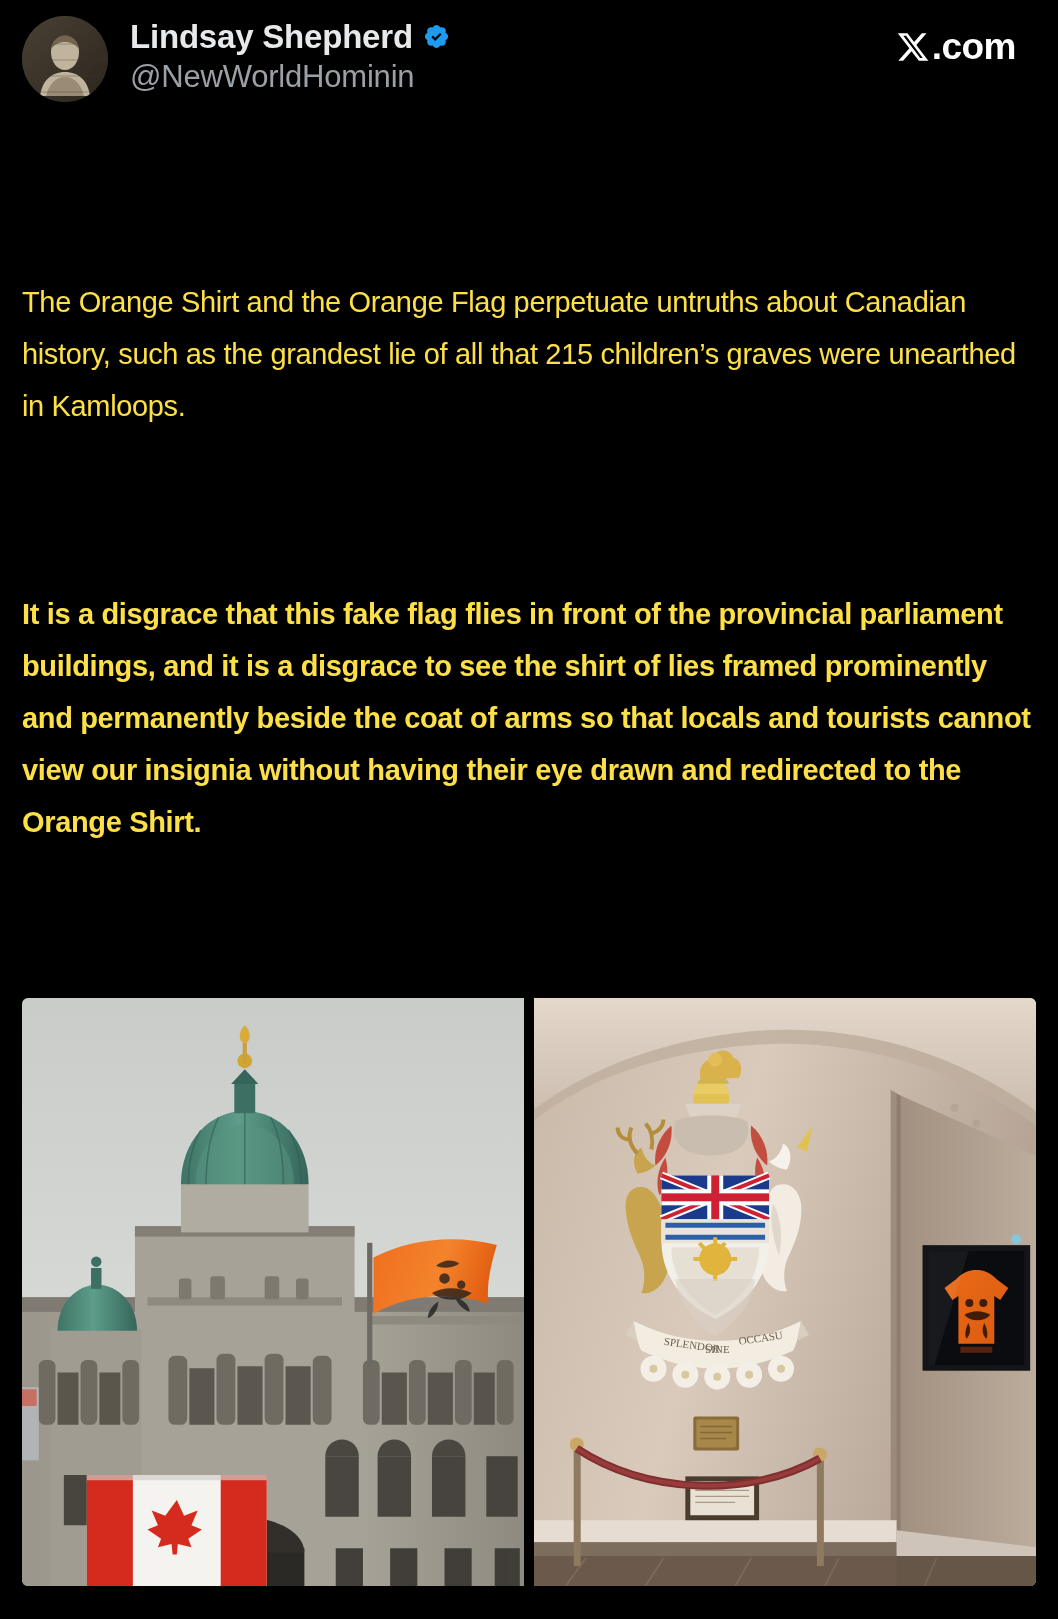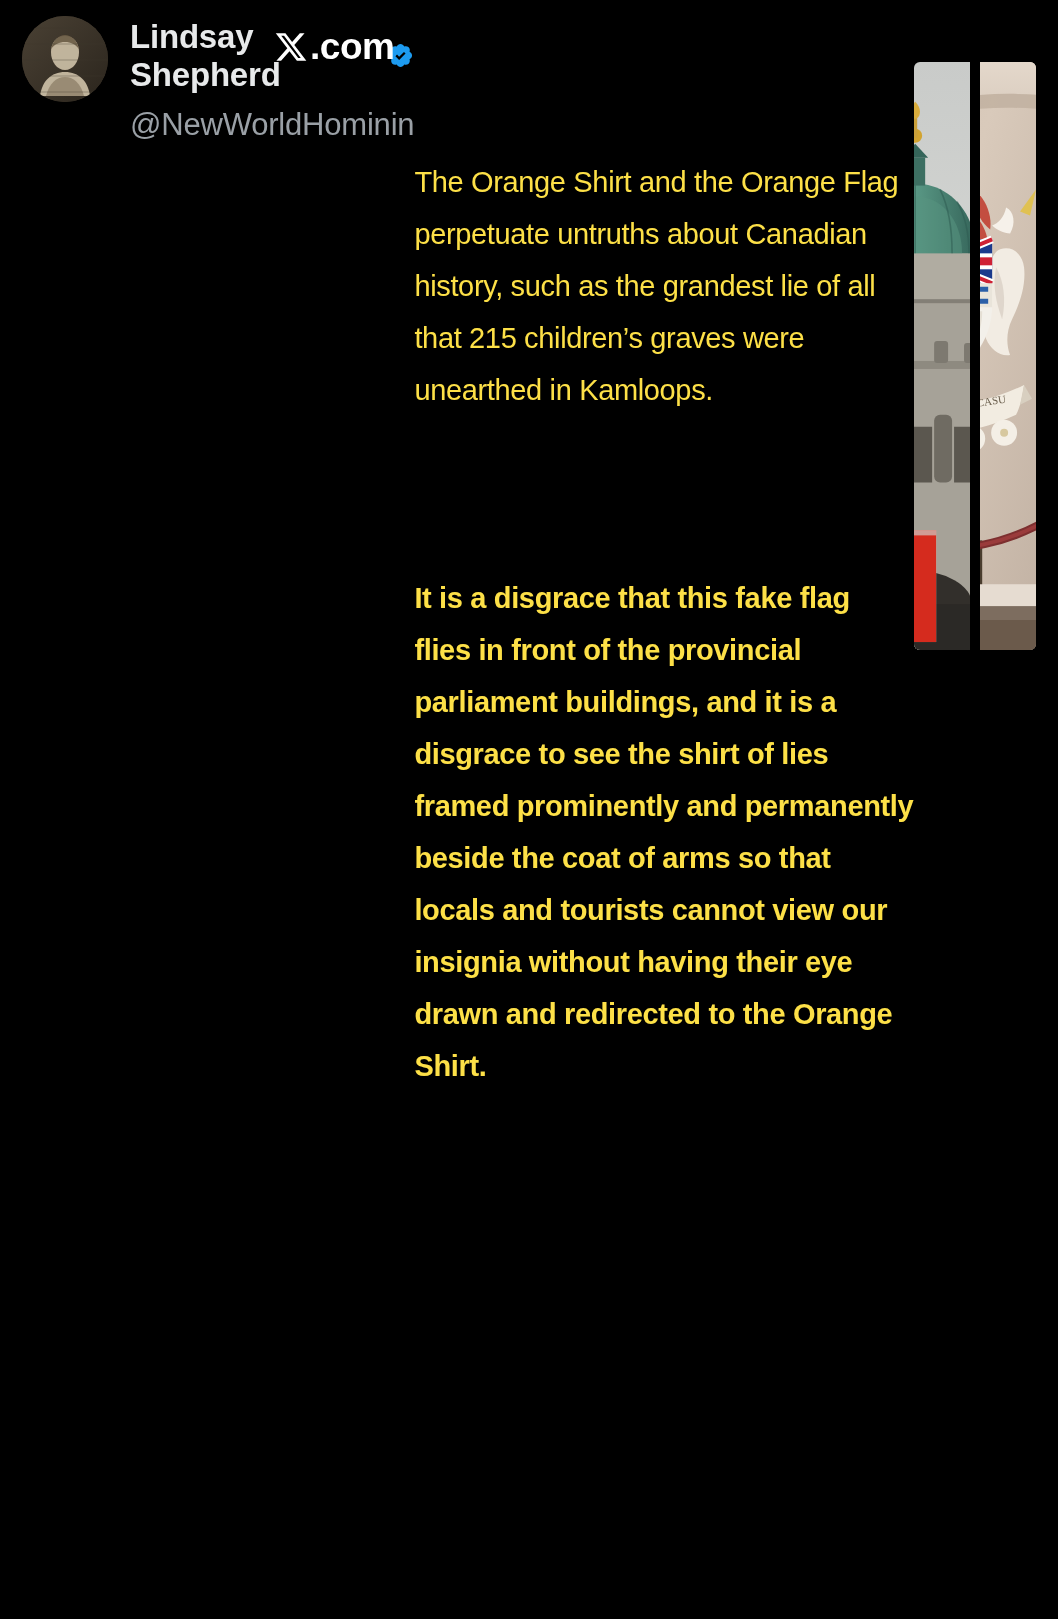--- a/index.html
+++ b/index.html
@@ -7,21 +7,21 @@
     width:1058px; height:1619px;
     background:#000;
     font-family:"Liberation Sans", sans-serif;
     overflow:hidden;
   }
   .tweet-card {
     width:1058px; height:1619px;
     background:#000;
     position:relative;
     display:flex;
-    flex-direction:row;
+    flex-direction:column;
     padding:16px 22px 0 22px;
   }
   
   .header {
     display:flex;
     align-items:flex-start;
     height:120px;
     position:relative;
   }
   .avatar {
@@ -54,21 +54,21 @@
   }
   .verified {
     width:27px; height:27px;
     flex:0 0 27px;
     display:block;
   }
   .handle {
     color:#9aa0a6;
     font-size:31px;
     line-height:1.25;
-    margin-top:12px;
+    margin-top:2px;
     letter-spacing:-0.2px;
   }
   .brand {
     position:absolute;
     right:20px;
     top:10px;
     color:#fff;
     font-size:37px;
     font-weight:bold;
     letter-spacing:-0.5px;

